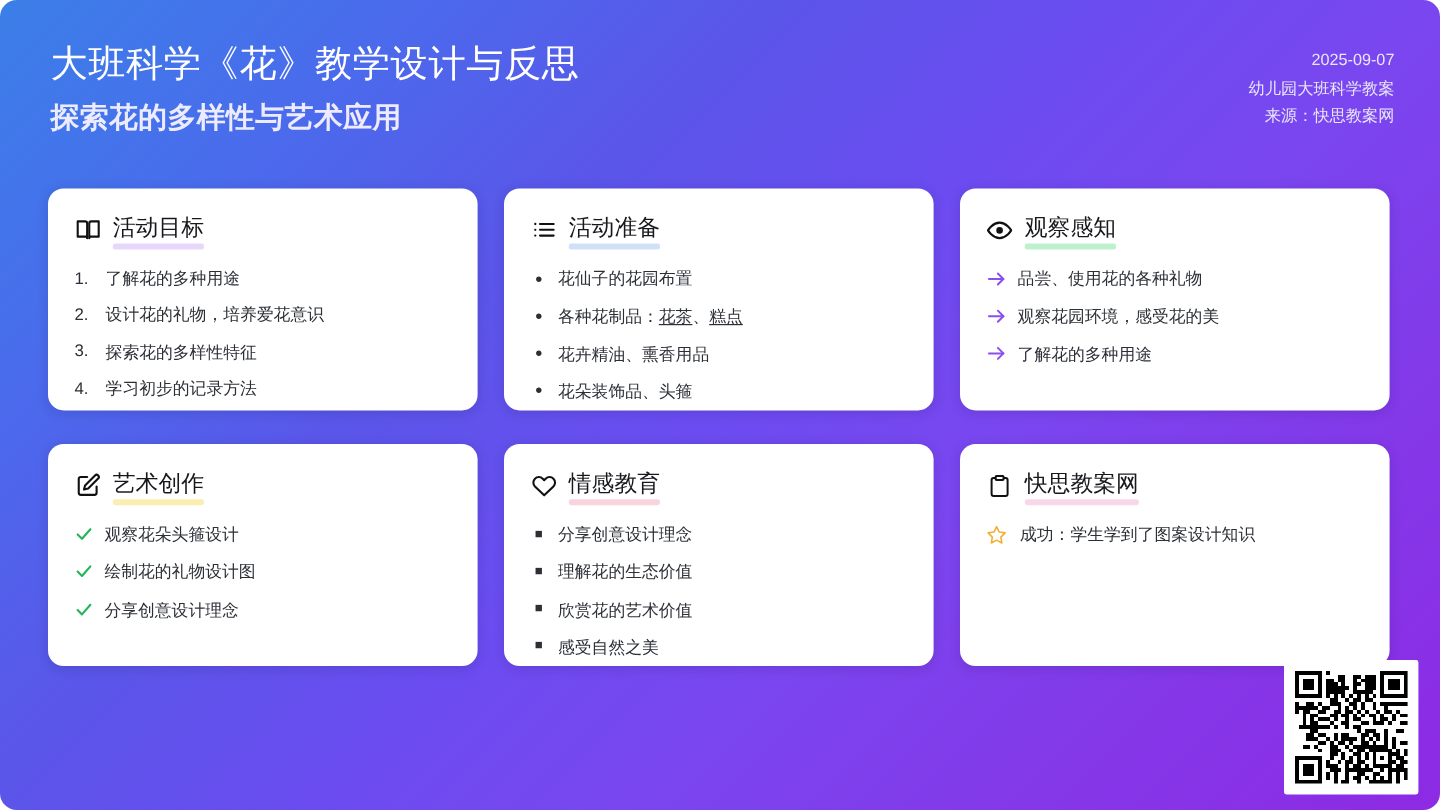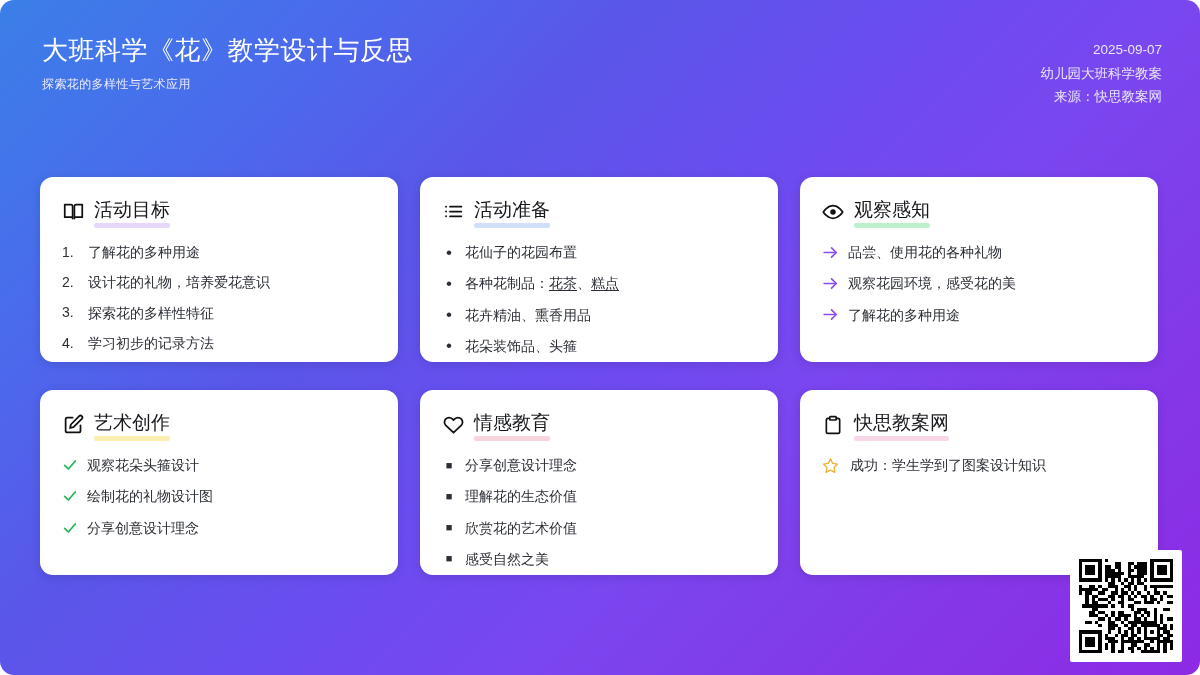--- a/index.html
+++ b/index.html
@@ -28,47 +28,47 @@
   .header {
     position: absolute;
     top: 34px; left: 40px; right: 38px;
     display: flex;
     align-items: flex-start;
     justify-content: space-between;
   }
   .title-block { padding-left: 2px; }
   .main-title {
     color: #ffffff;
-    font-size: 26px;
+    font-size: 31px;
     font-weight: 400;
     letter-spacing: 0.5px;
     line-height: 1.25;
     white-space: nowrap;
   }
   .sub-title {
     color: #ecebff;
-    font-size: 12px;
-    font-weight: 400;
+    font-size: 24px;
+    font-weight: 700;
     margin-top: 9px;
     letter-spacing: 0.4px;
     white-space: nowrap;
   }
   .meta-block {
     text-align: right;
     color: #e9e6fb;
     font-size: 13.5px;
     line-height: 1.75;
     padding-top: 4px;
   }
   .meta-block div { white-space: nowrap; }
 
   
   .grid {
     position: absolute;
-    top: 177px; left: 40px;
+    top: 157px; left: 40px;
     width: 1120px;
     display: grid;
     grid-template-columns: repeat(3, 358px);
     grid-template-rows: 185px 185px;
     column-gap: 22px;
     row-gap: 28px;
   }
   .card {
     background: #ffffff;
     border-radius: 13px;

